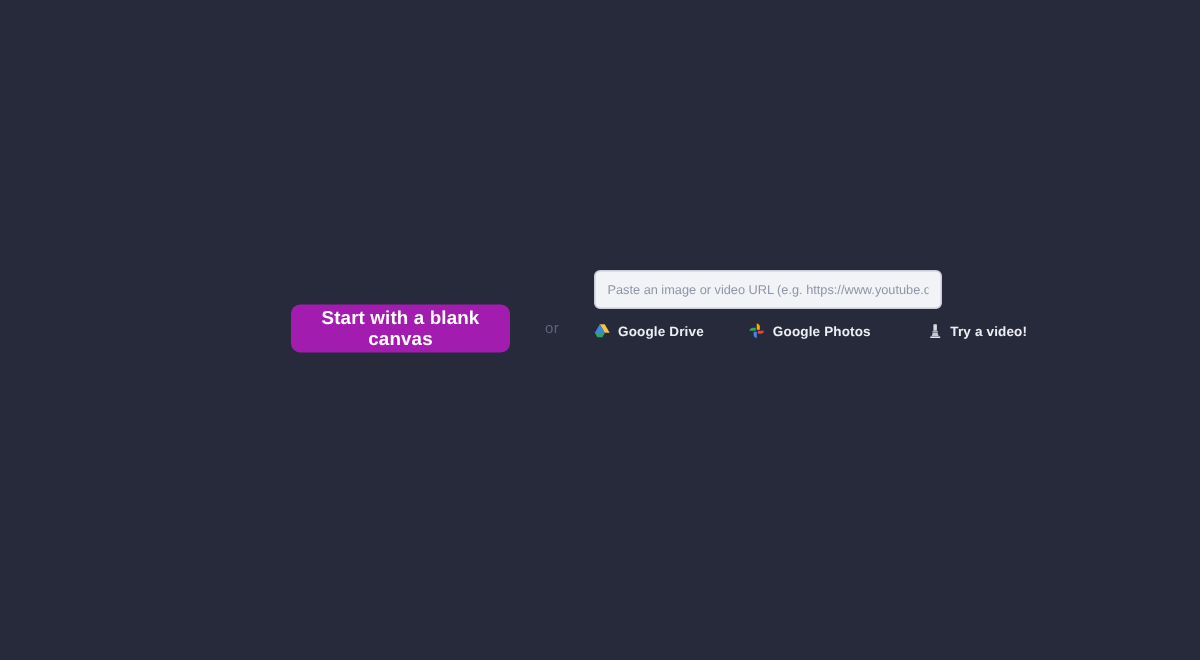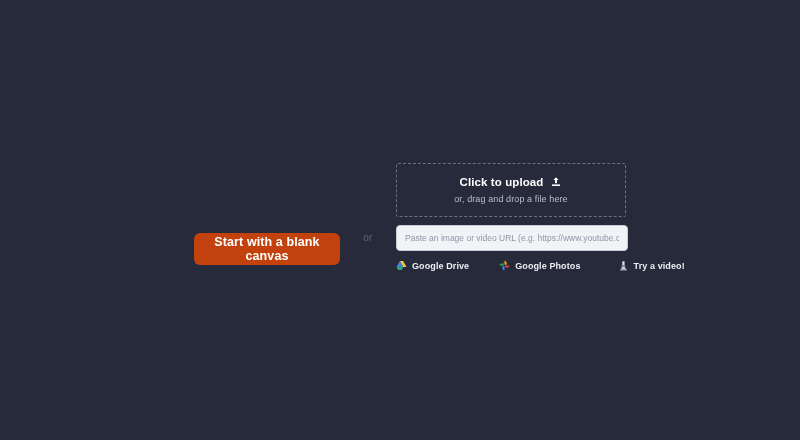--- a/index.html
+++ b/index.html
@@ -28,33 +28,33 @@
     left: 194px;
     top: 163px;
     width: 420px;
     display: flex;
     align-items: center;
   }
 
   .blank-canvas-btn {
     width: 146px;
     height: 32px;
-    background: #c2410c;
+    background: #a21caf;
     color: #ffffff;
     border: none;
     border-radius: 6px;
     font-family: "Liberation Sans", sans-serif;
     font-size: 12.5px;
     font-weight: bold;
     letter-spacing: 0.1px;
     cursor: pointer;
     padding: 0;
     flex: 0 0 auto;
     align-self: center;
-    margin-top: 64px;
+    margin-top: 40px;
   }
 
   .or-separator {
     flex: 0 0 auto;
     margin: 40px 0 0 0;
     width: 56px;
     text-align: center;
     font-size: 10px;
     color: #5d6379;
     letter-spacing: 0.2px;
@@ -163,32 +163,20 @@
 <div id="app">
 
   <div class="import-row">
 
     <button class="blank-canvas-btn">Start with a blank canvas</button>
 
     <div class="or-separator">or</div>
 
     <div class="import-panel">
 
-      <div class="dropzone">
-        <div class="dropzone-title">
-          <span>Click to upload</span>
-          <span class="upload-icon">
-            <svg width="12" height="12" viewBox="0 0 16 16" aria-hidden="true">
-              <path d="M8 1.5 L11.5 5.3 H9.3 V9.6 H6.7 V5.3 H4.5 Z" fill="#ffffff"></path>
-              <rect x="2.6" y="11.2" width="10.8" height="2.1" fill="#ffffff"></rect>
-            </svg>
-          </span>
-        </div>
-        <div class="dropzone-sub">or, drag and drop a file here</div>
-      </div>
 
       <input class="url-input" type="text" placeholder="Paste an image or video URL (e.g. https://www.youtube.com/watch?v=C" style="">
 
       <div class="service-links">
 
         <a class="service-link drive" href="#">
           <span class="svc-icon">
             <svg width="11" height="11" viewBox="0 0 16 16" aria-hidden="true">
               <path d="M5.6 1.6 H10.4 L15.2 10 H10.4 Z" fill="#f6c343"></path>
               <path d="M5.6 1.6 L10.4 10 L8 14.4 L0.8 10 Z" fill="#3b87e0"></path>

